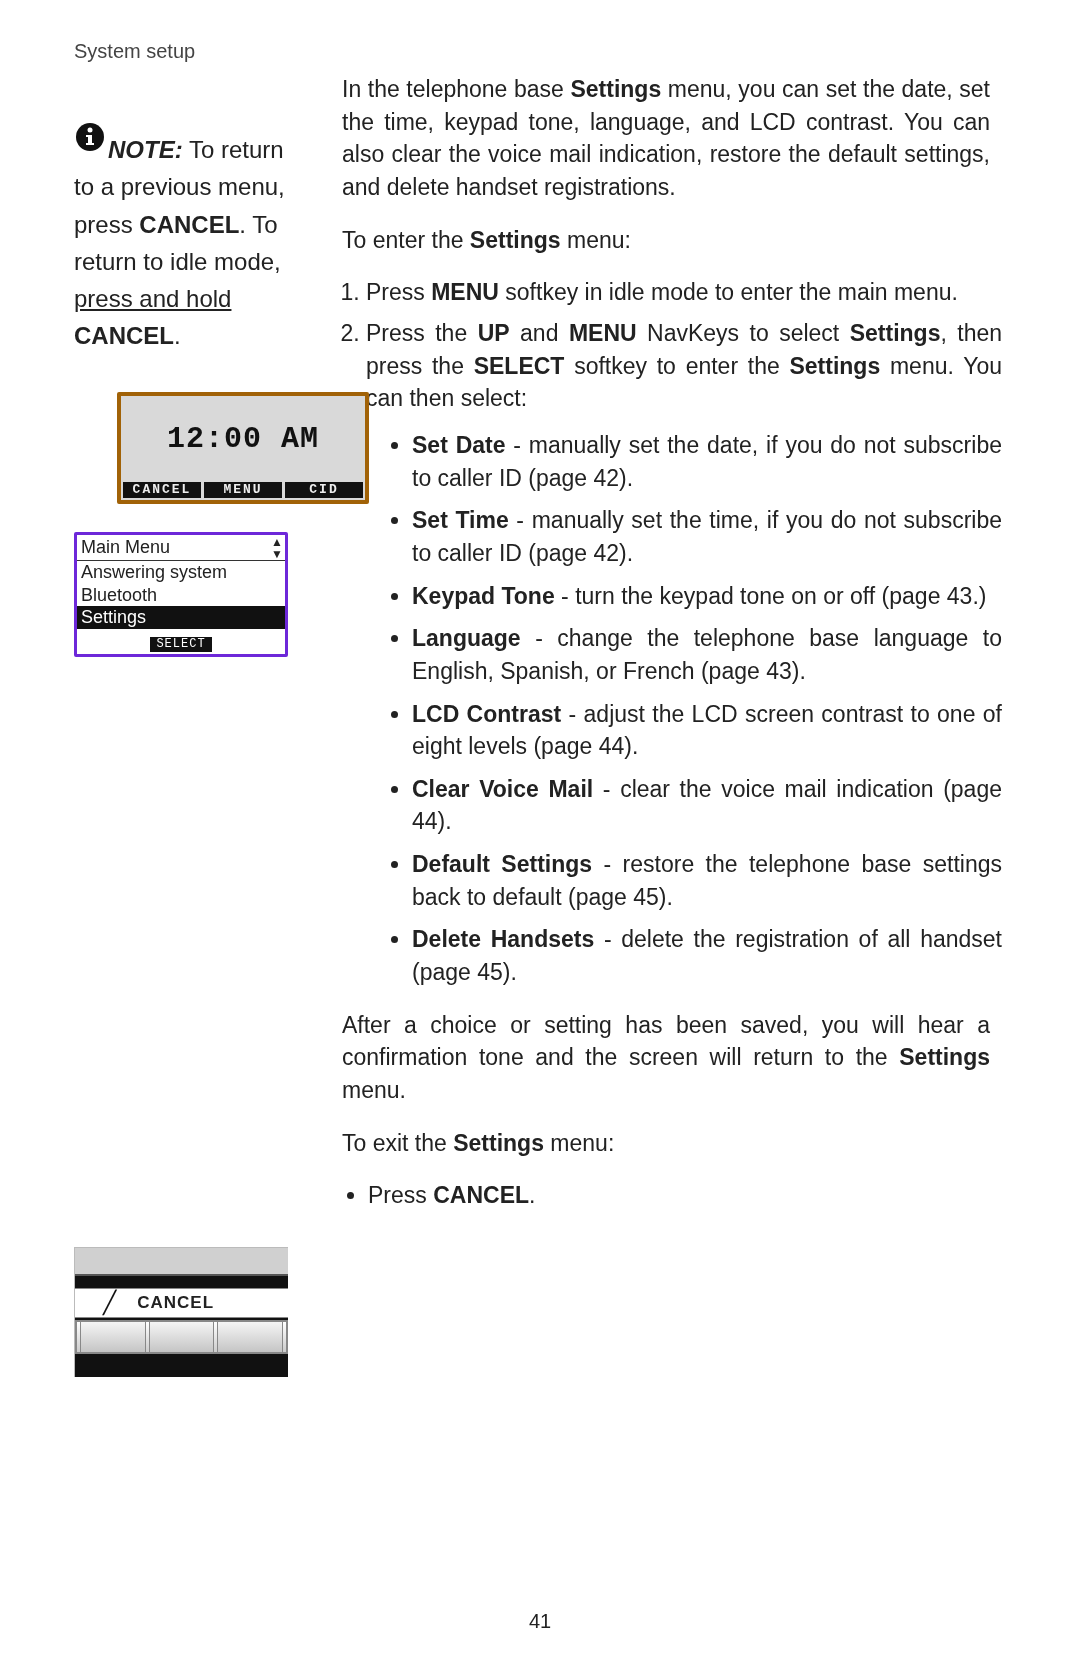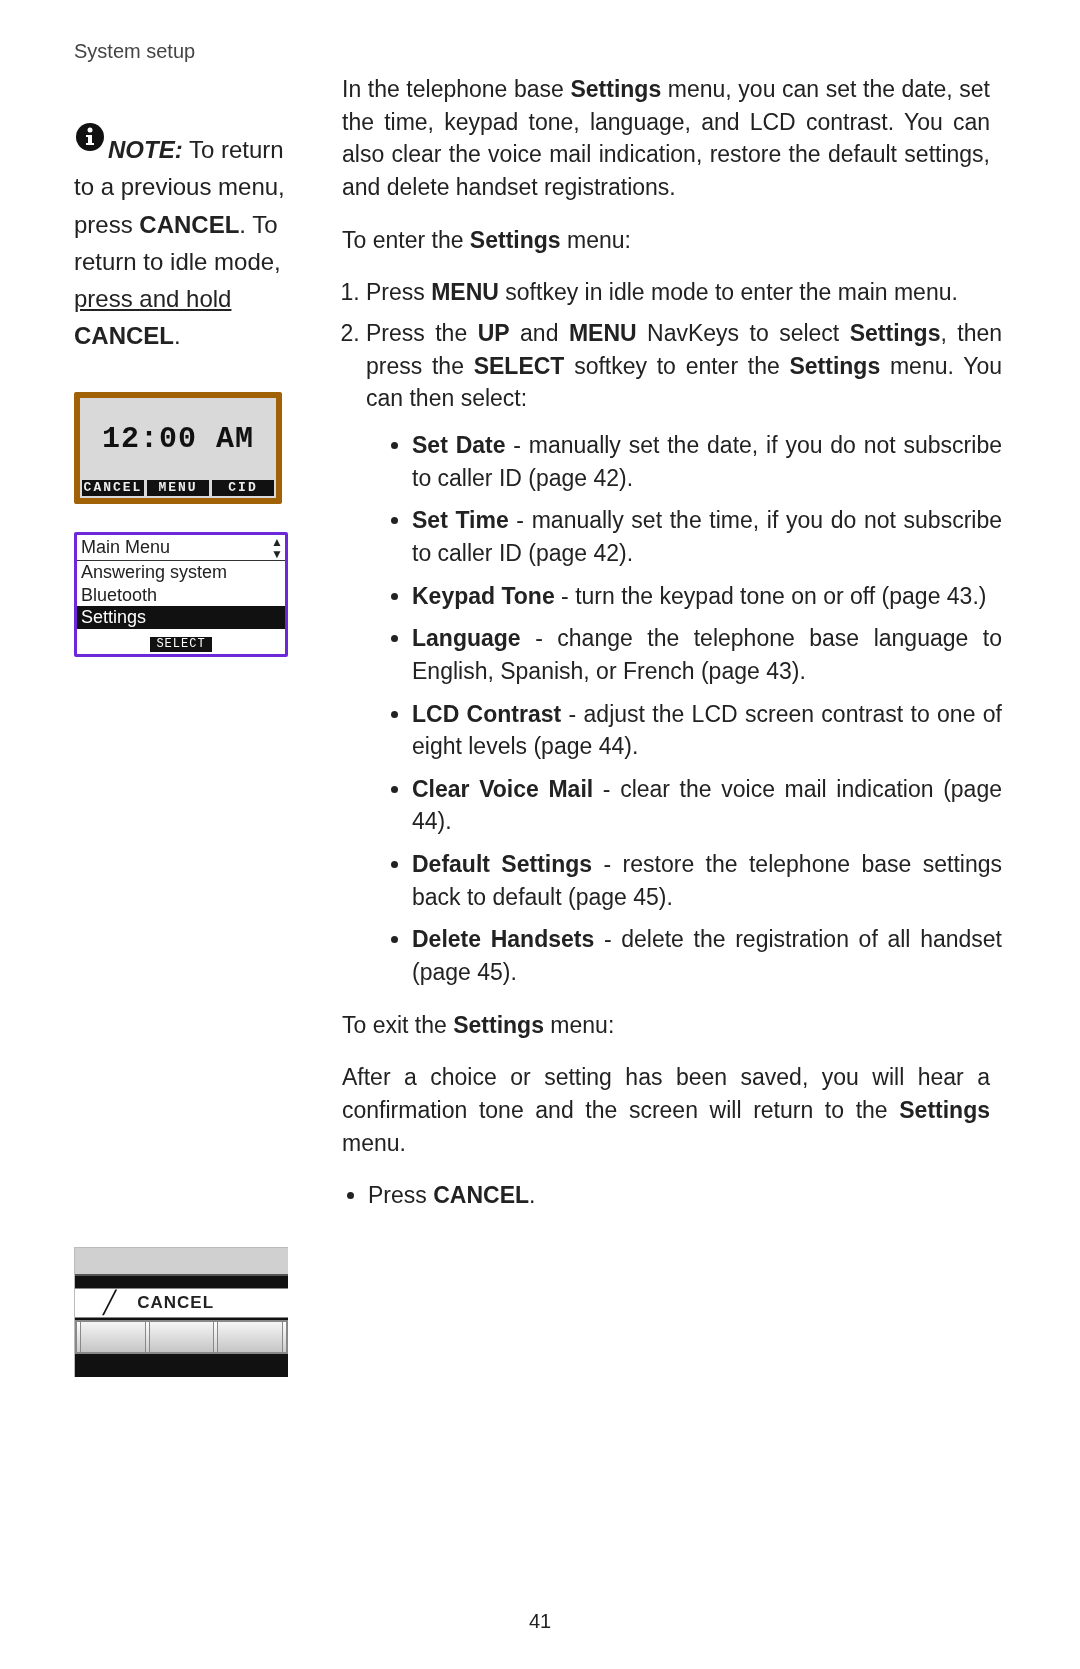--- a/index.html
+++ b/index.html
@@ -38,29 +38,30 @@
   }
   .note .info-icon {
     display:inline-block;
     vertical-align: text-bottom;
     margin-right:2px;
   }
   .note b { font-weight:700; }
   .note i { font-style: italic; font-weight:700; }
   .underline { text-decoration: underline; }
   .phone-lcd {
-    border: 6px solid #a16207;
+    border: 4px solid #a16207;
     border-radius: 2px;
     background: #d9d9d9;
-    width: 208px;
+    width: 252px;
     height: 112px;
     box-sizing: border-box;
     position: relative;
     display:flex;
     flex-direction:column;
+    margin-left:43px;
   }
   .phone-lcd .time {
     flex:1;
     display:flex;
     align-items:center;
     justify-content:center;
     font-family: "Courier New", monospace;
     font-size: 30px;
     letter-spacing: 1px;
     font-weight: bold;
@@ -291,25 +292,25 @@
           <li><b>Language</b><span> - change the telephone base language to English, Spanish, or French (page 43).</span></li>
           <li><b>LCD Contrast</b><span> - adjust the LCD screen contrast to one of eight levels (page 44).</span></li>
           <li><b>Clear Voice Mail</b><span> - clear the voice mail indication (page 44).</span></li>
           <li><b>Default Settings</b><span> - restore the telephone base settings back to default (page 45).</span></li>
           <li><b>Delete Handsets</b><span> - delete the registration of all handset (page 45).</span></li>
         </ul>
       </li>
     </ol>
 
     <p>
+      <span>After a choice or setting has been saved, you will hear a confirmation tone and the screen will return to the </span><b>Settings</b><span> menu.</span>
+    </p>
+
+    <p>
       <span>To exit the </span><b>Settings</b><span> menu:</span>
-    </p>
-
-    <p>
-      <span>After a choice or setting has been saved, you will hear a confirmation tone and the screen will return to the </span><b>Settings</b><span> menu.</span>
     </p>
 
     <ul class="exit">
       <li><span>Press </span><b>CANCEL</b><span>.</span></li>
     </ul>
   </div>
 </div>
 
 <div class="page-num">41</div>
 

